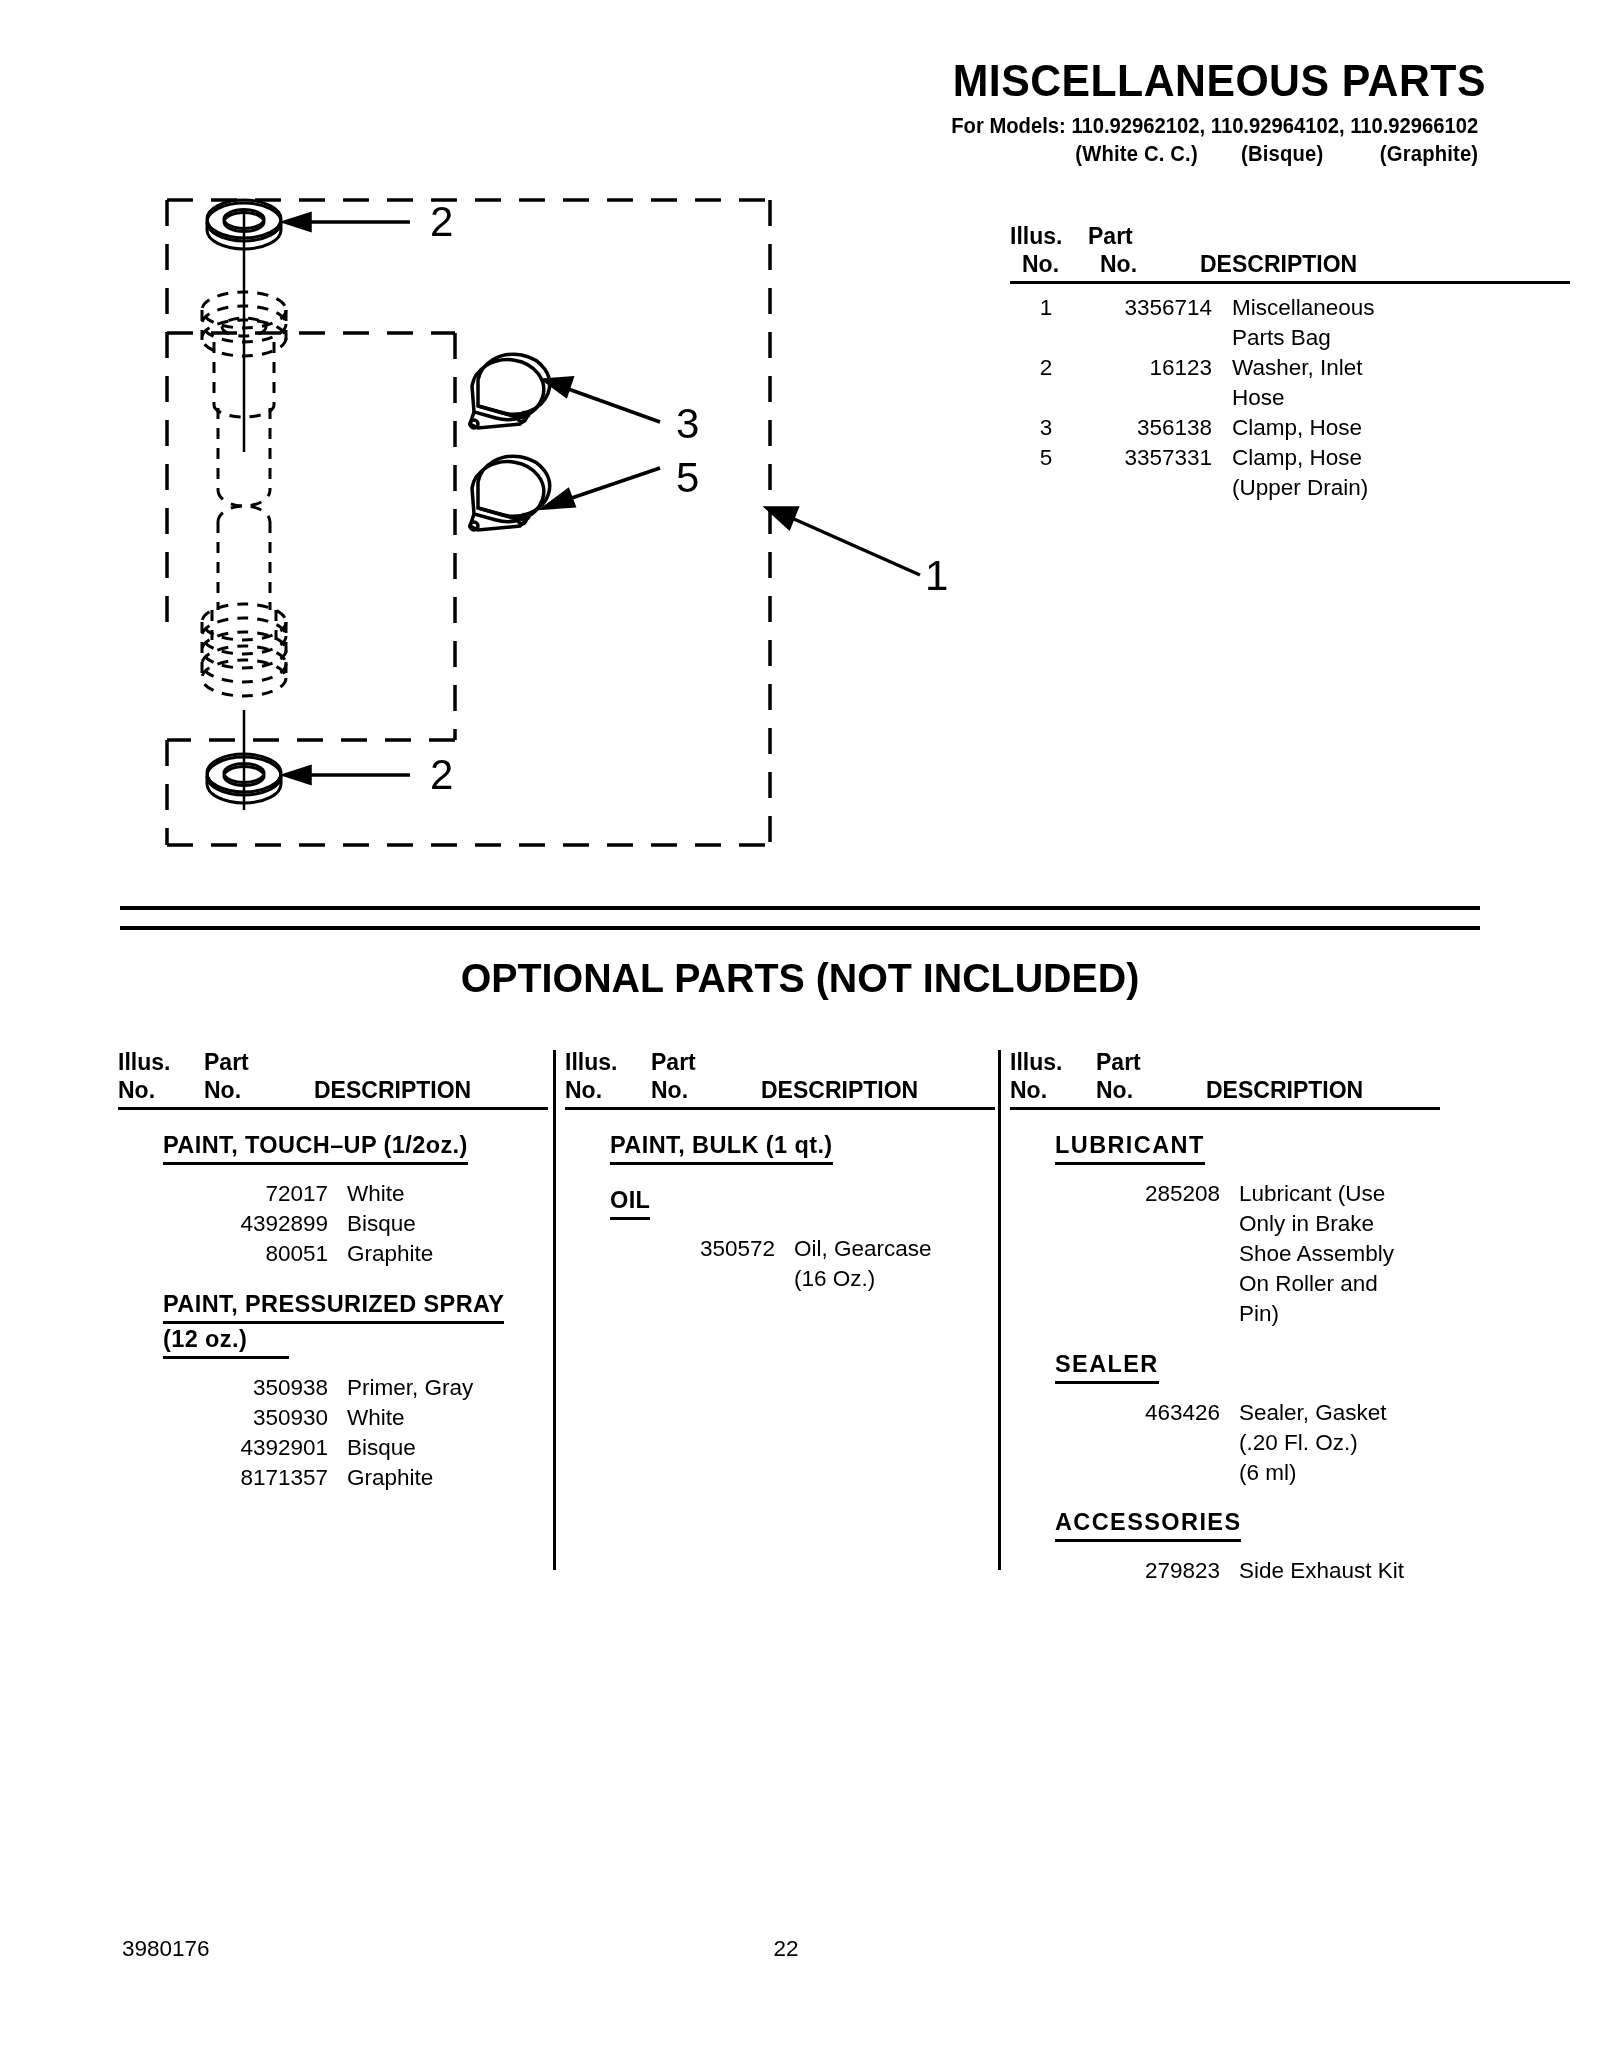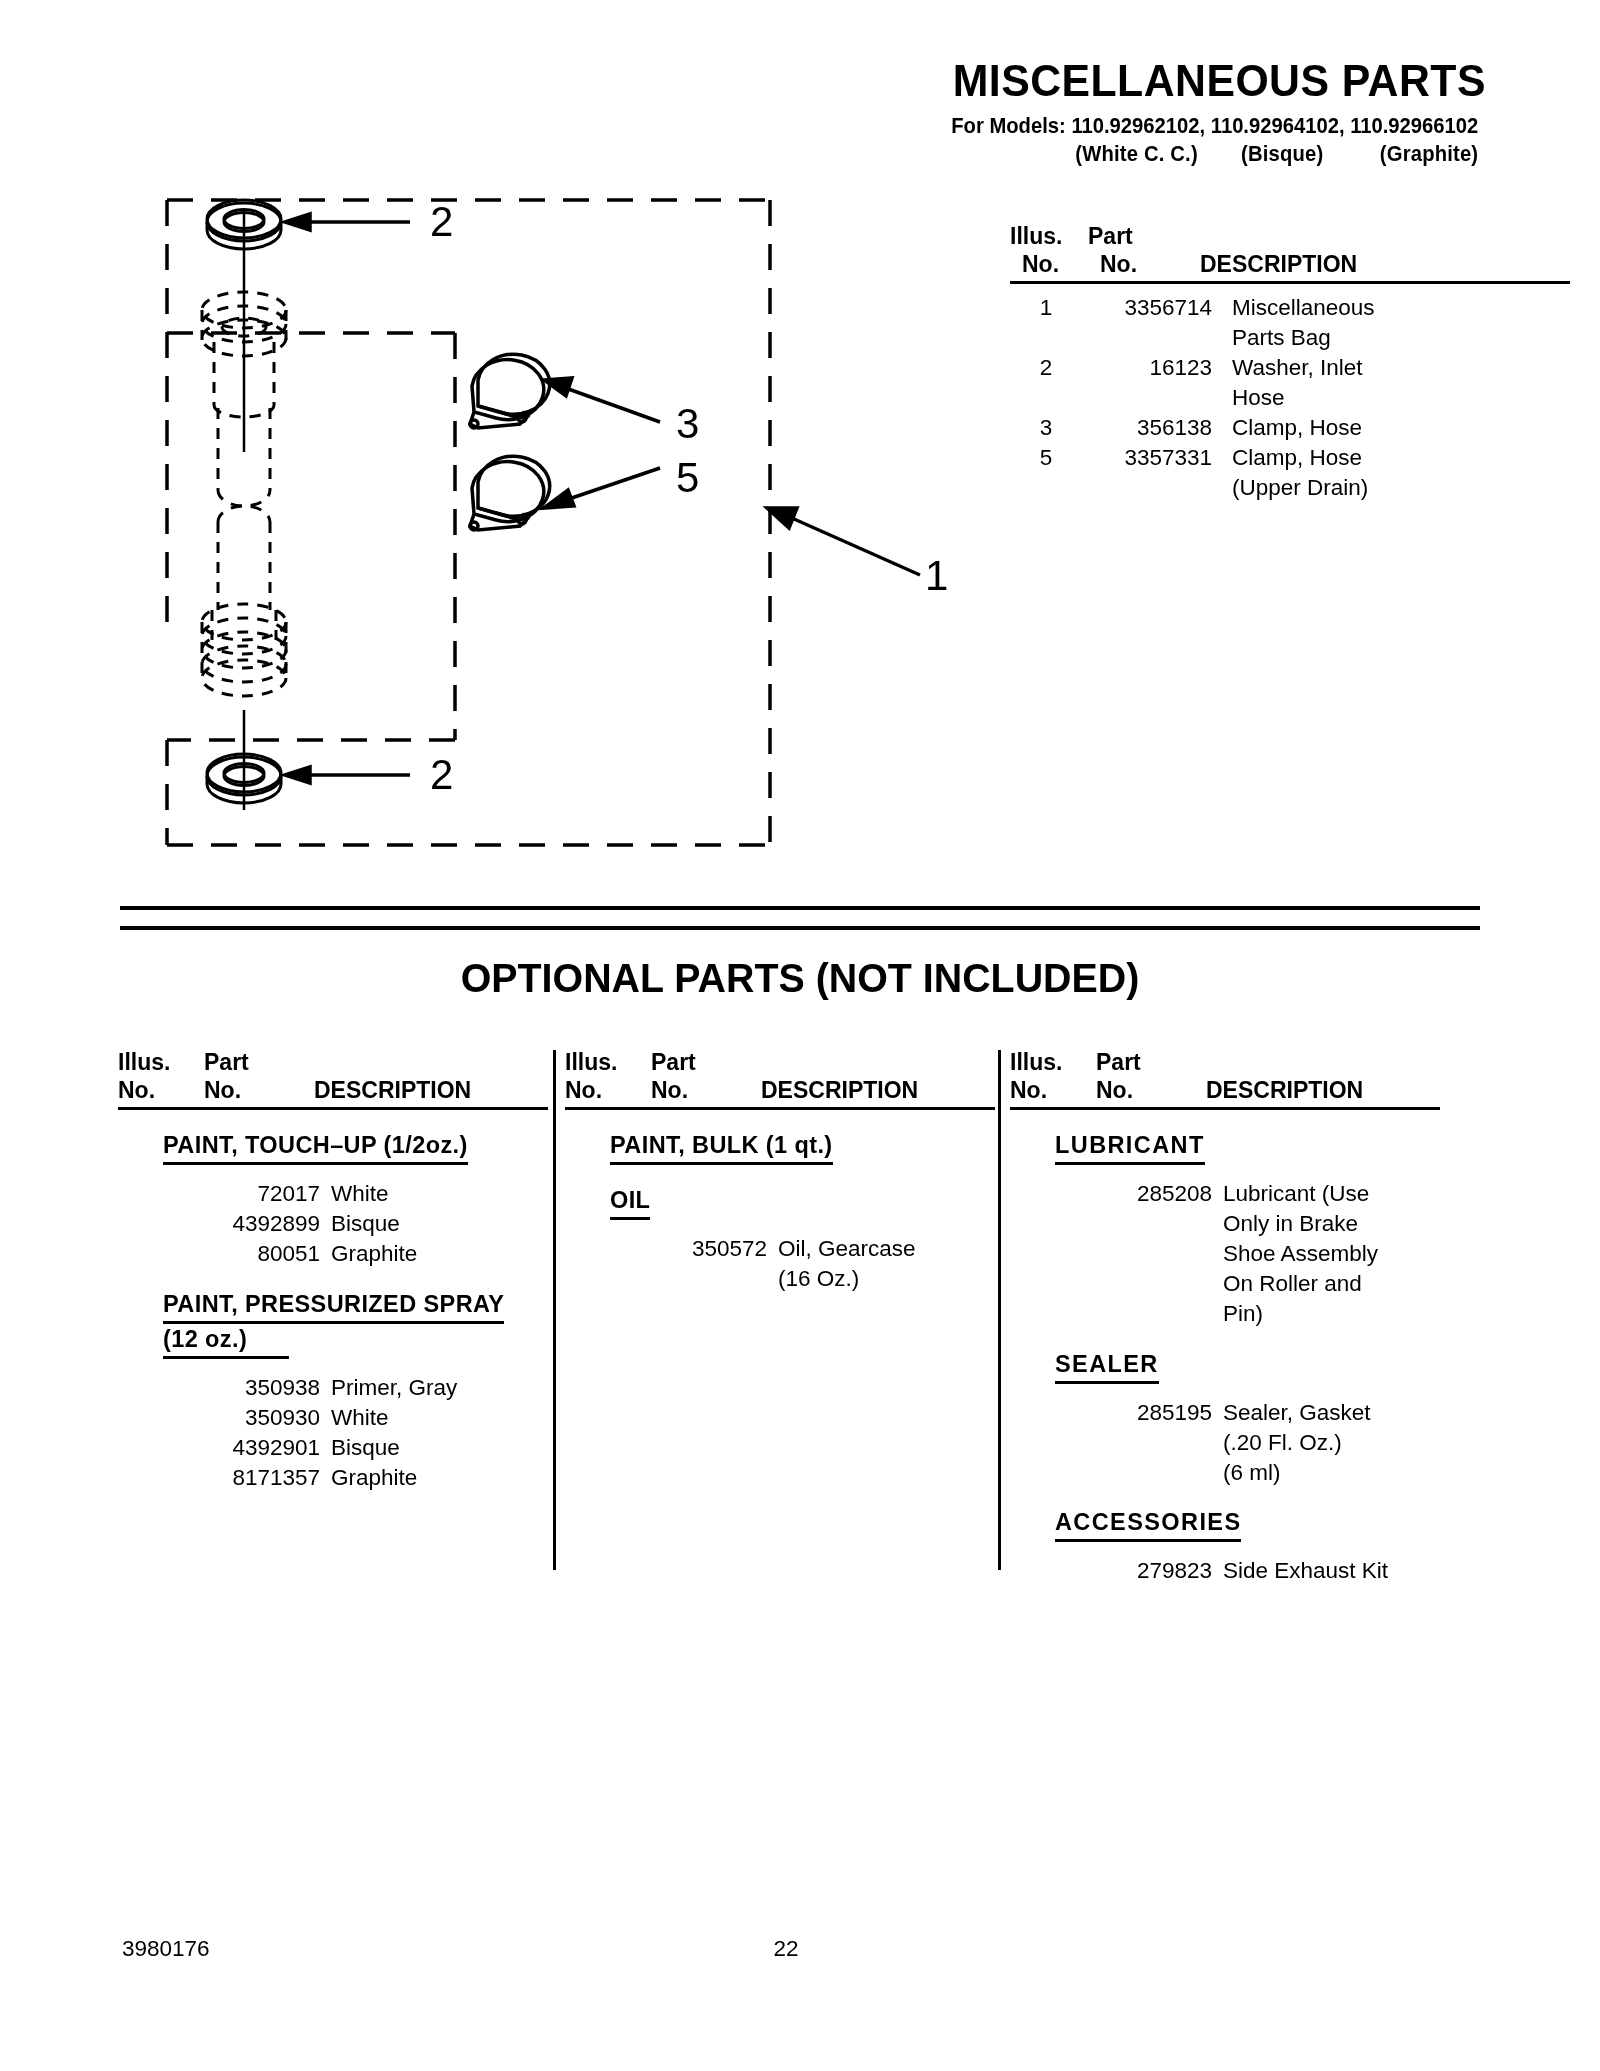--- a/index.html
+++ b/index.html
@@ -175,20 +175,21 @@
     width: 126px;
   }
   .group-rows {
     margin-top: 14px;
     font-size: 22.5px;
     line-height: 1.33;
   }
   .g-row {
     display: grid;
     grid-template-columns: 76px 126px 1fr;
+    column-gap: 8px;
   }
   .g-row .illus { text-align: center; }
   .g-row .pnum  { text-align: right; }
   .g-row .desc  { text-align: left; padding-left: 11px; }
   .g-row.cont .illus, .g-row.cont .pnum { visibility: hidden; }
 
   
   .footer-docnum {
     position: absolute;
     left: 122px;
@@ -537,21 +538,21 @@
           <div class="desc">Pin)</div>
         </div>
       </div>
     </div>
 
     <div class="group">
       <div class="group-title wide">SEALER</div>
       <div class="group-rows">
         <div class="g-row">
           <div class="illus"></div>
-          <div class="pnum">285195</div>
+          <div class="pnum">463426</div>
           <div class="desc">Sealer, Gasket</div>
         </div>
         <div class="g-row cont">
           <div class="illus"></div>
             <div class="pnum"></div>
           <div class="desc">(.20 Fl. Oz.)</div>
         </div>
         <div class="g-row cont">
           <div class="illus"></div>
             <div class="pnum"></div>

